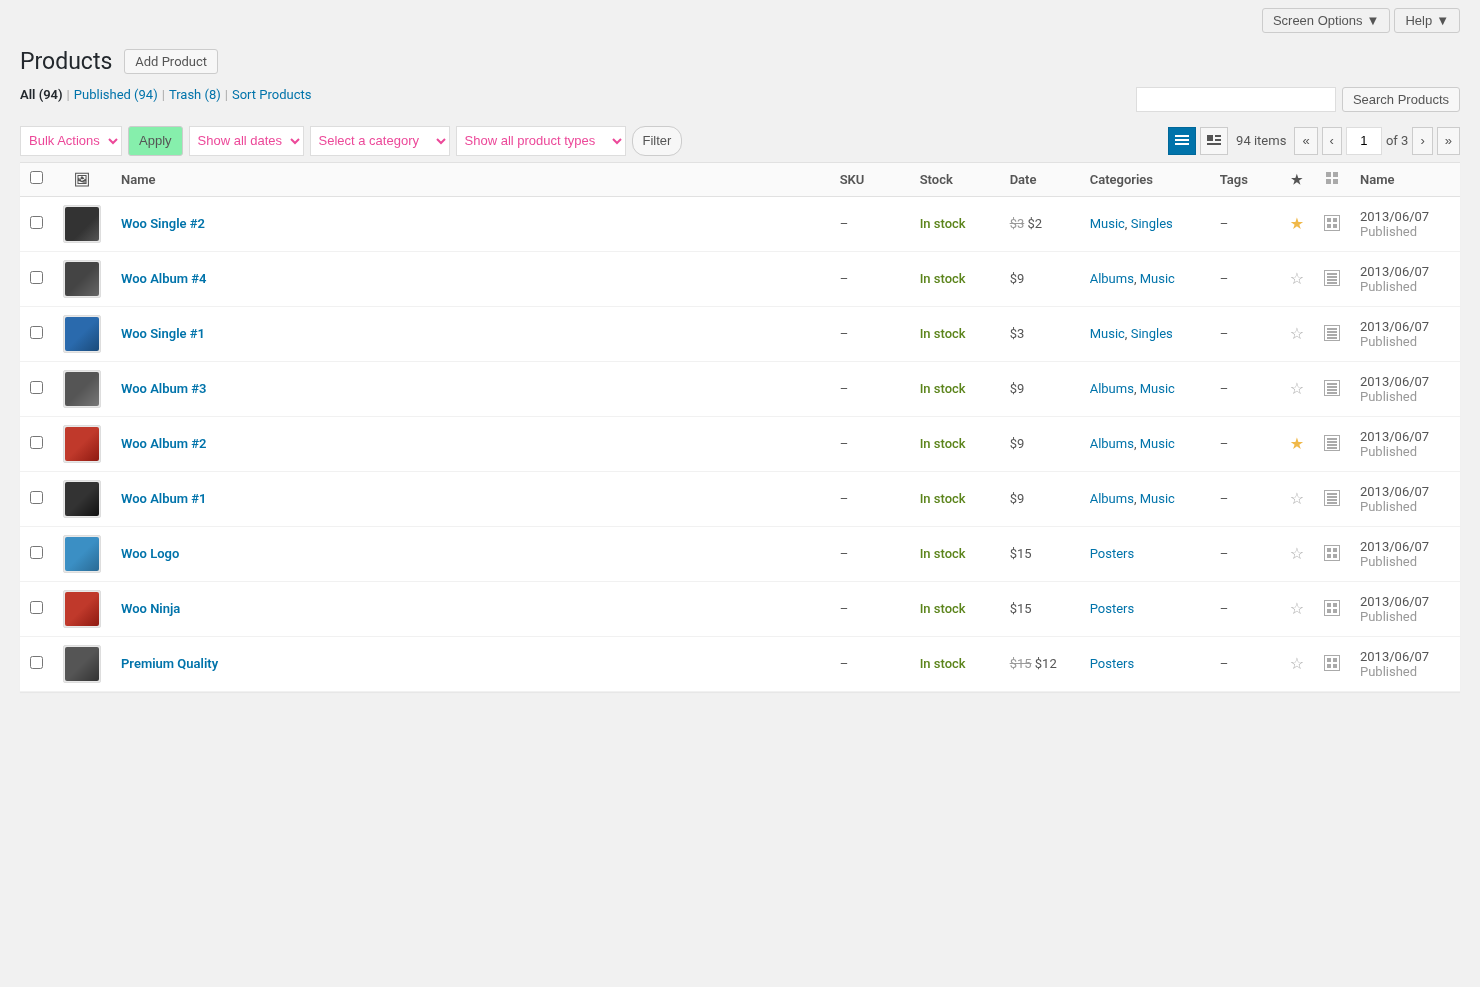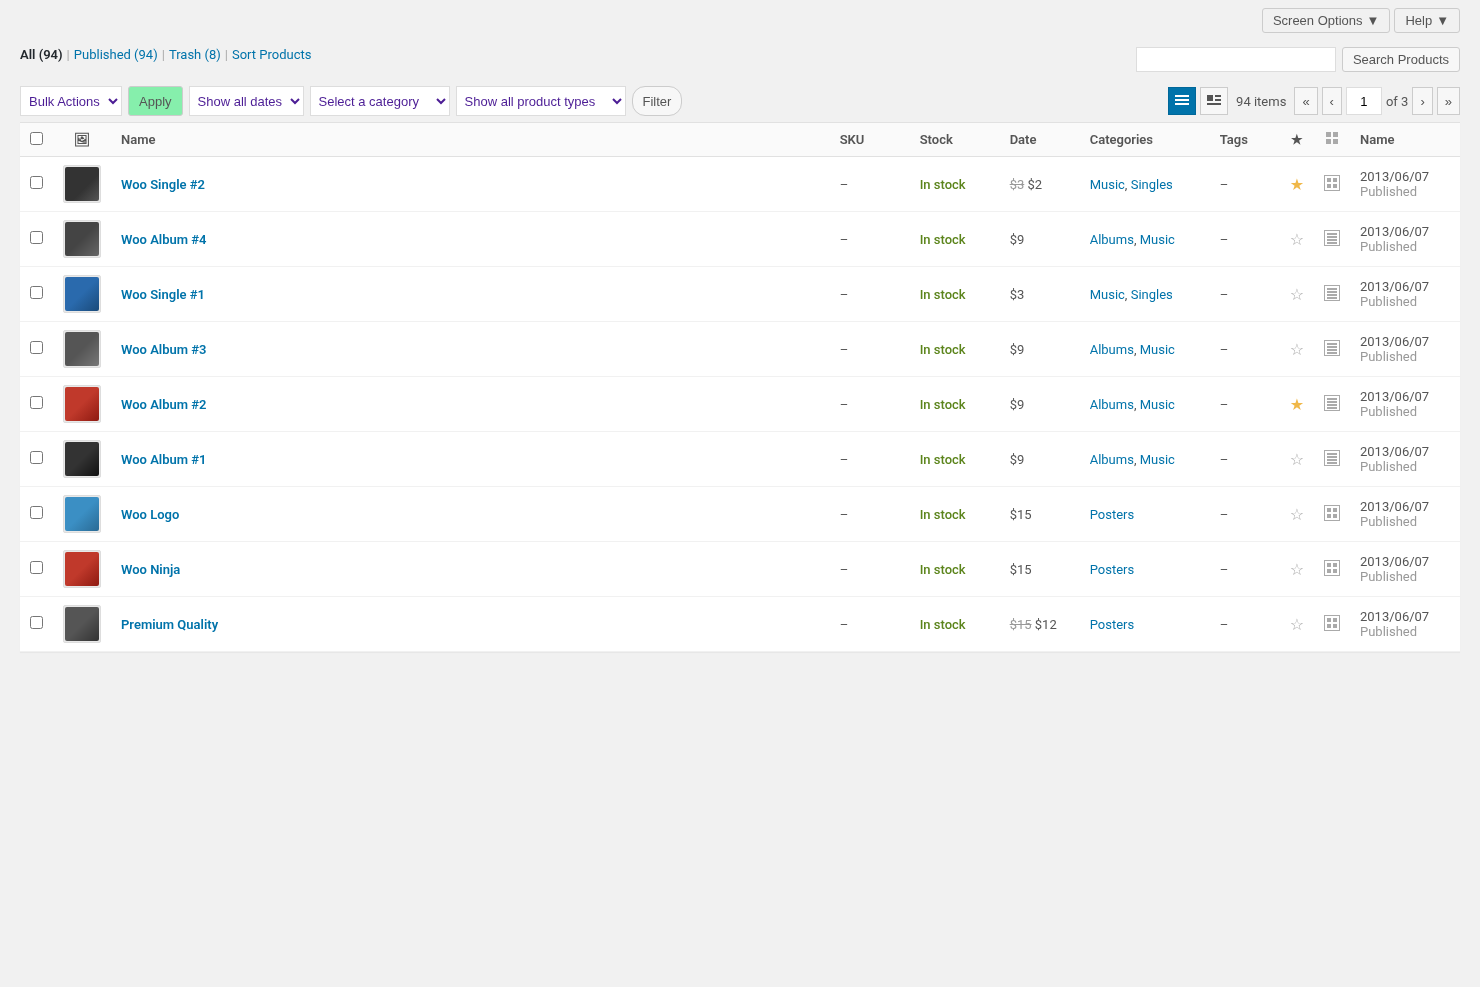--- a/index.html
+++ b/index.html
@@ -118,21 +118,21 @@
       align-items: center;
       gap: 6px;
       margin-bottom: 6px;
       flex-wrap: wrap;
     }
     .toolbar-select {
       border: 1px solid #ddd;
       background: #fff;
       padding: 4px 4px;
       font-size: 13px;
-      color: #4c1d95;
+      color: #ec4899;
       cursor: pointer;
       height: 30px;
     }
     .toolbar-btn {
       background: #86efac;
       border: 1px solid #ccc;
       border-radius: 3px;
       padding: 4px 10px;
       font-size: 13px;
       color: #555;
@@ -291,20 +291,24 @@
       <span>▼</span>
     </button>
     <button class="screen-options-btn">
       <span>Help</span>
       <span>▼</span>
     </button>
   </div>
 
   <div class="main-content">
 
+    <div class="page-title-row">
+      <h1 class="page-title">Products</h1>
+      <a href="#" class="add-product-btn">Add Product</a>
+    </div>
 
     <div style="display:flex; justify-content:space-between; align-items:flex-start; margin-bottom:8px;">
       <div class="subsubsub">
         <span class="subsubsub-item current">
           <a href="#">All <span>(94)</span></a>
         </span>
         <span class="subsubsub-sep">|</span>
         <span class="subsubsub-item">
           <a href="#">Published <span>(94)</span></a>
         </span>

